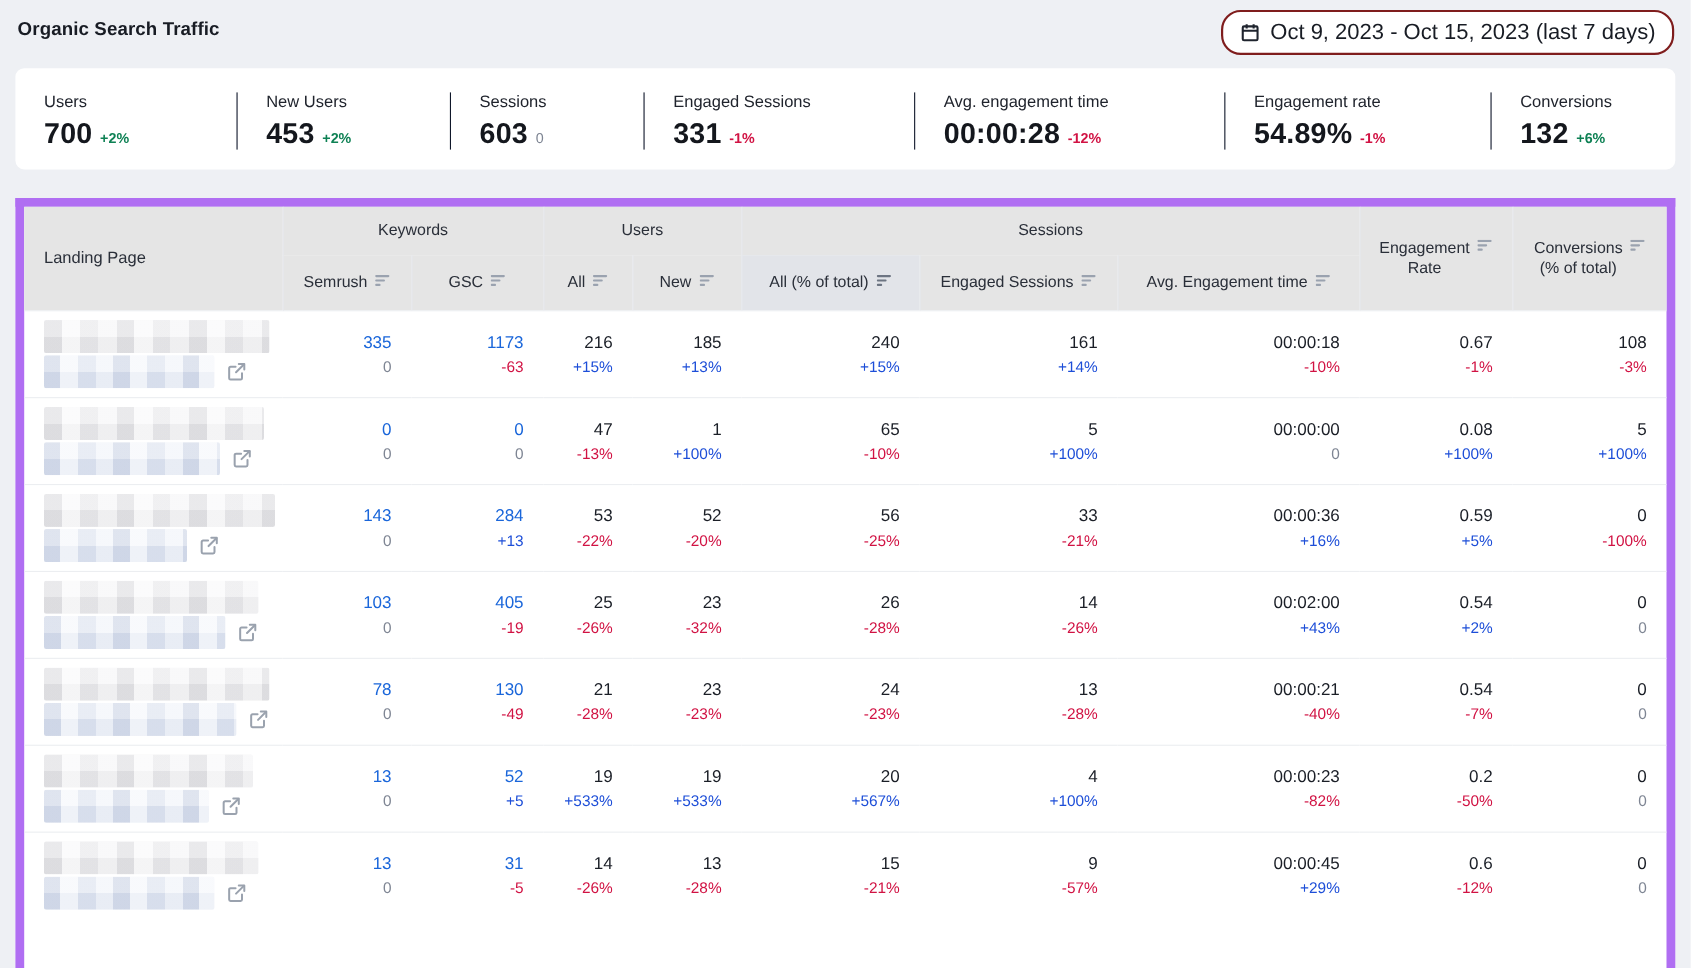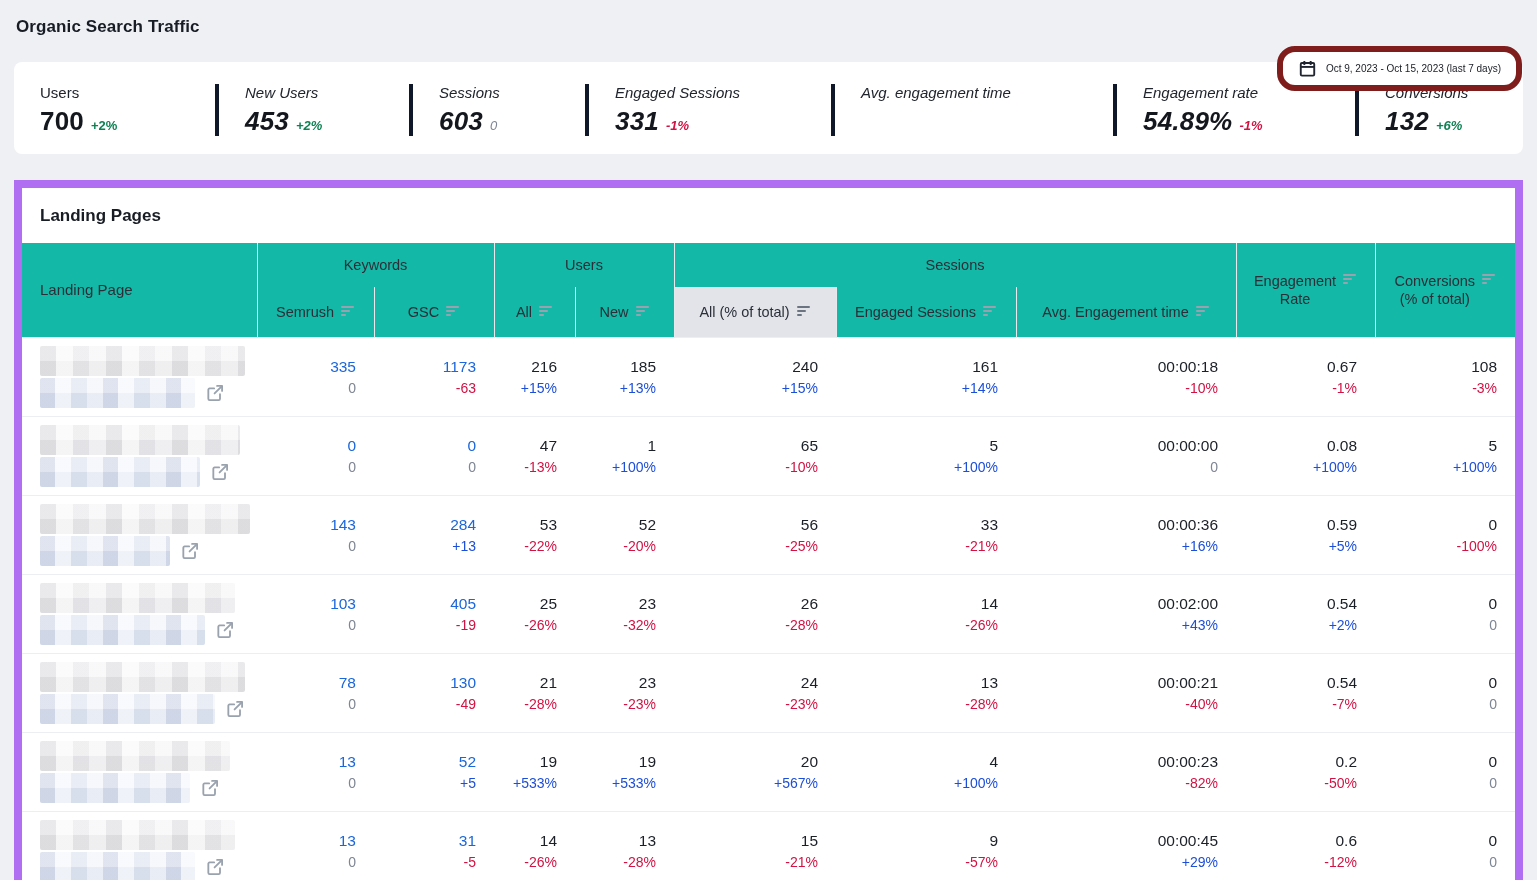--- a/index.html
+++ b/index.html
@@ -9,32 +9,32 @@
     font-family:"Liberation Sans", sans-serif;
     color:#1b1f27;
   }
 
   
   .topbar { position:relative; height:54px; padding:17px 16px 0 16px; }
   .page-title { font-size:17px; font-weight:700; color:#181c24; letter-spacing:.1px; }
   .date-btn {
     position:absolute; right:15px; top:9px;
     display:flex; align-items:center; gap:9px;
-    background:#fff; border:6px solid #7f1d1d; border-radius:18px;
-    padding:7px 15px; font-size:10px; color:#181c24; cursor:pointer;margin-top:37px;
+    background:#fff; border:2px solid #7f1d1d; border-radius:18px;
+    padding:7px 15px; font-size:20px; color:#181c24; cursor:pointer;
   }
   .date-btn svg { display:block; }
 
   
   .metrics {
     margin:8px 14px 0 14px; background:#fff; border-radius:8px;
     height:92px; display:flex; align-items:stretch; padding:22px 0 18px 0;
   }
   .metric { padding:0 10px 0 26px; }
-  .metric + .metric { border-left:4px solid #0f172a;font-style:italic; }
+  .metric + .metric { border-left:1px solid #0f172a; }
   .m-users{width:201px}.m-newusers{width:194px}.m-sessions{width:176px}
   .m-engsessions{width:246px}.m-avgtime{width:282px}.m-engrate{width:242px}
   .m-conversions{flex:1}
   .metric .label { font-size:15px; color:#20242d; margin-bottom:5px; }
   .metric .valrow { display:flex; align-items:baseline; gap:7px; }
   .metric .value { font-size:26px; font-weight:700; color:#14171d; letter-spacing:.2px; }
   .delta { font-size:13px; font-weight:600; }
   .up { color:#0e8154; }
   .down { color:#d11243; }
   .neutral { color:#7e8593; font-weight:400; }
@@ -46,21 +46,21 @@
     background:#fff; min-height:700px;
   }
   .lp-title { font-size:17px; font-weight:700; color:#181c24; padding:18px 0 17px 18px; }
 
   table { border-collapse:collapse; table-layout:fixed; width:1493px; }
   col.c-landing{width:235px} col.c-sem{width:117px} col.c-gsc{width:120px}
   col.c-uall{width:81px} col.c-unew{width:99px} col.c-sall{width:162px}
   col.c-eng{width:180px} col.c-avg{width:220px} col.c-rate{width:139px} col.c-conv{width:140px}
 
   thead th {
-    background:#14b8a6; font-weight:400; font-size:14.5px; color:#2a2f39;
+    background:#e5e5e5; font-weight:400; font-size:14.5px; color:#2a2f39;
     border-left:1px solid #e6e8ed; vertical-align:middle; cursor:pointer;
   }
   thead th.no-border { border-left:none; cursor:default; }
   tr.group-row th { height:44px; }
   tr.sub-row th { height:50px; }
   th.landing-h { text-align:left; padding-left:18px; font-size:15px; }
   th.sel { background:#e2e4e9; }
   .th-inner { display:flex; align-items:flex-start; justify-content:center; gap:7px; }
   .th-lines { text-align:center; line-height:1.25; }
   .sort-icon { display:inline-block; flex:none; }
@@ -138,39 +138,42 @@
   </div>
   <div class="metric m-engsessions">
     <div class="label">Engaged Sessions</div>
     <div class="valrow">
         <span class="value">331</span>
         <span class="delta down">-1%</span>
       </div>
   </div>
   <div class="metric m-avgtime">
     <div class="label">Avg. engagement time</div>
+    <div class="valrow">
+        <span class="value">00:00:28</span>
+        <span class="delta down">-12%</span>
+      </div>
   </div>
   <div class="metric m-engrate">
     <div class="label">Engagement rate</div>
     <div class="valrow">
         <span class="value">54.89%</span>
         <span class="delta down">-1%</span>
       </div>
   </div>
   <div class="metric m-conversions">
     <div class="label">Conversions</div>
     <div class="valrow">
         <span class="value">132</span>
         <span class="delta up">+6%</span>
       </div>
   </div>
 </div>
 
 <div class="lp-wrap">
-  <div class="lp-title">Landing Pages</div>
 
   <table>
     <colgroup>
       <col class="c-landing">
         <col class="c-sem">
         <col class="c-gsc">
         <col class="c-uall">
         <col class="c-unew">
       <col class="c-sall">
         <col class="c-eng">

